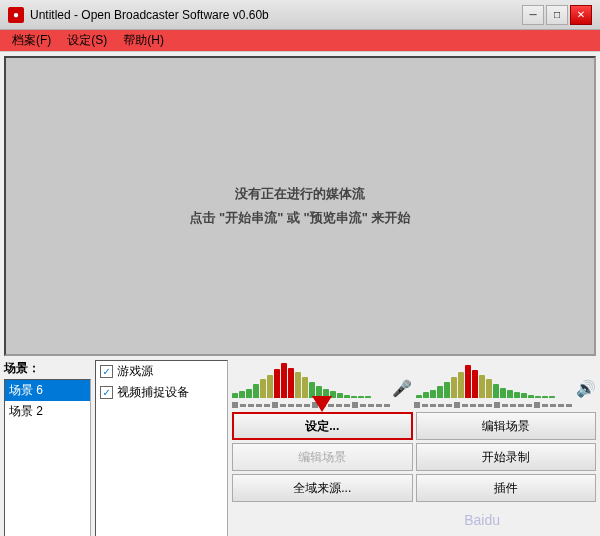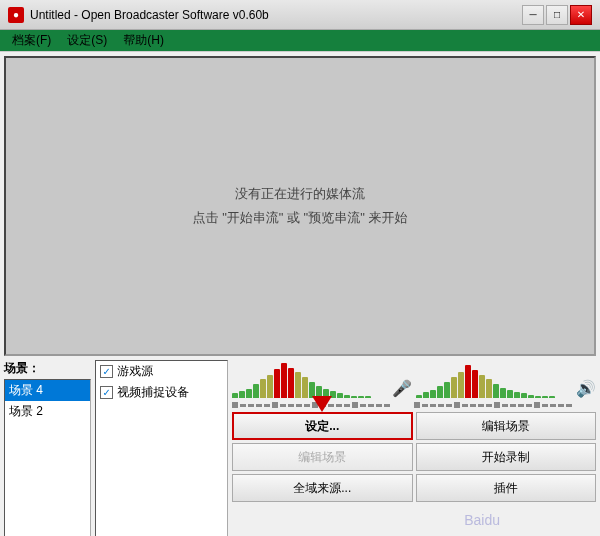--- a/index.html
+++ b/index.html
@@ -53,21 +53,21 @@
       display: flex;
       align-items: center;
       justify-content: center;
       font-size: 10px;
     }
     .tb-btn.close { background: linear-gradient(to bottom, #f44, #c00); color: white; border-color: #900; }
 
     
     .menu-bar {
       height: 22px;
-      background: #15803d;
+      background: #ef4444;
       border-bottom: 1px solid #ccc;
       display: flex;
       align-items: center;
       padding: 0 4px;
     }
     .menu-item {
       padding: 2px 8px;
       font-size: 12px;
       color: #000;
       cursor: pointer;
@@ -76,20 +76,21 @@
     
     .preview-area {
       background: #c8c8c8;
       border: 2px inset #999;
       margin: 4px;
       height: 300px;
       display: flex;
       flex-direction: column;
       align-items: center;
       justify-content: center;
+      font-weight: bold;
     }
     .preview-text1 {
       font-size: 13px;
       color: #444;
       margin-bottom: 6px;
     }
     .preview-text2 {
       font-size: 13px;
       color: #444;
     }
@@ -293,21 +294,21 @@
 <div class="preview-area">
   <div class="preview-text1">没有正在进行的媒体流</div>
   <div class="preview-text2">点击 "开始串流" 或 "预览串流" 来开始</div>
 </div>
 
 <div class="bottom-section">
 
   <div class="scenes-panel">
     <div class="panel-label">场景：</div>
     <div class="list-box">
-      <div class="list-item selected">场景 4</div>
+      <div class="list-item selected">场景 6</div>
       <div class="list-item">场景 2</div>
     </div>
   </div>
 
   <div class="sources-panel">
     <div class="sources-list">
       <div class="source-item">
         <div class="checkbox">✓</div>
         <span>游戏源</span>
       </div>

